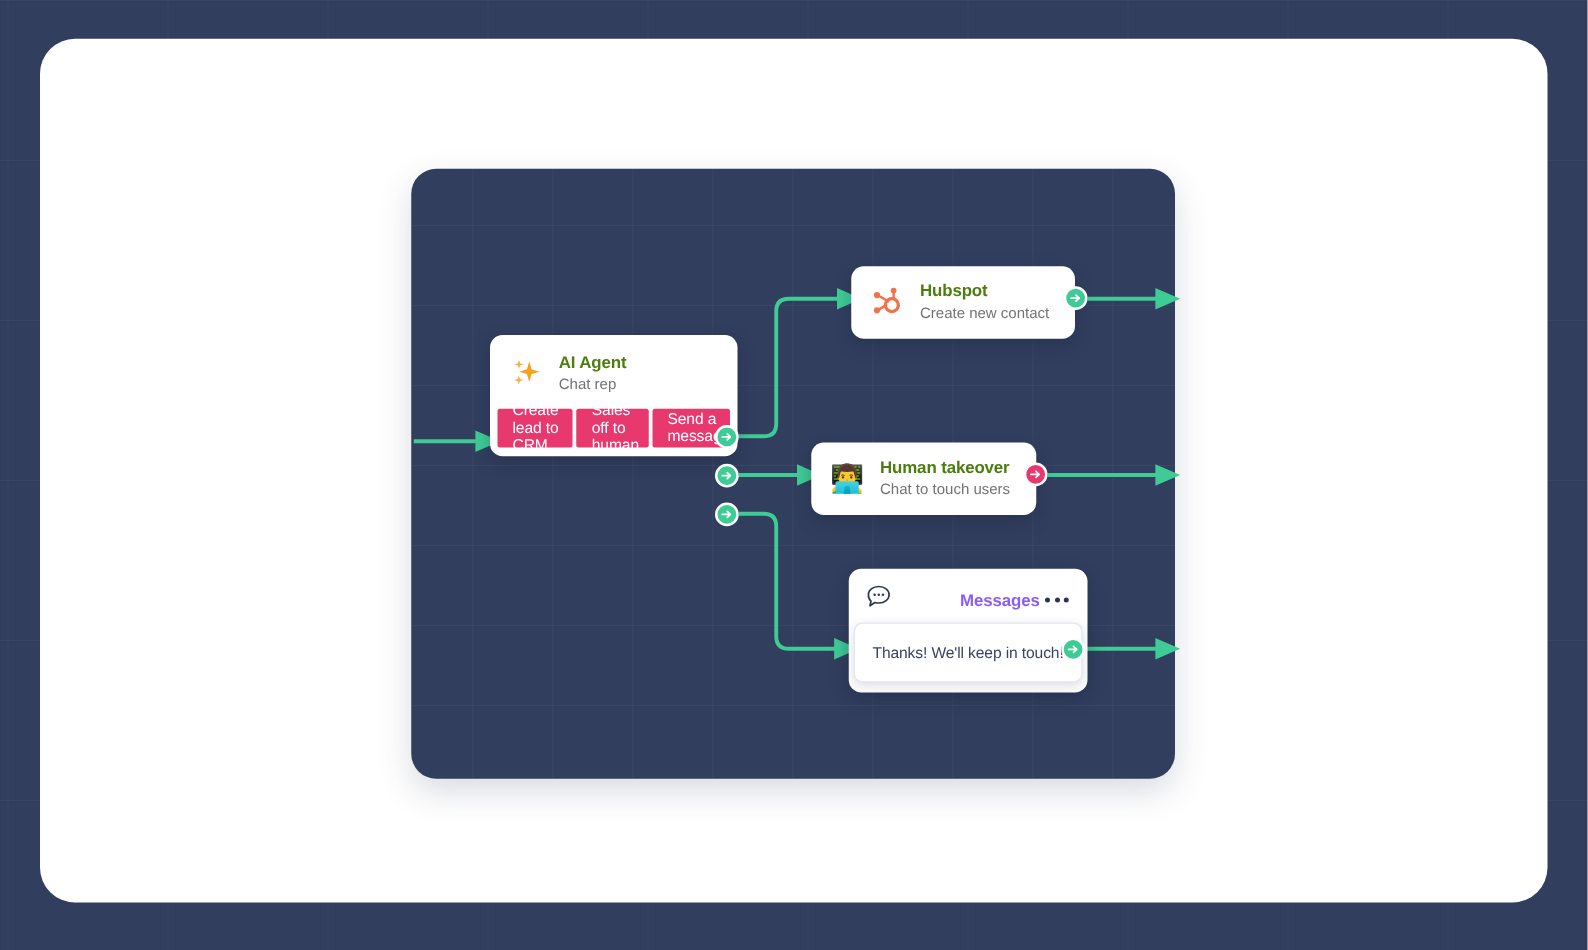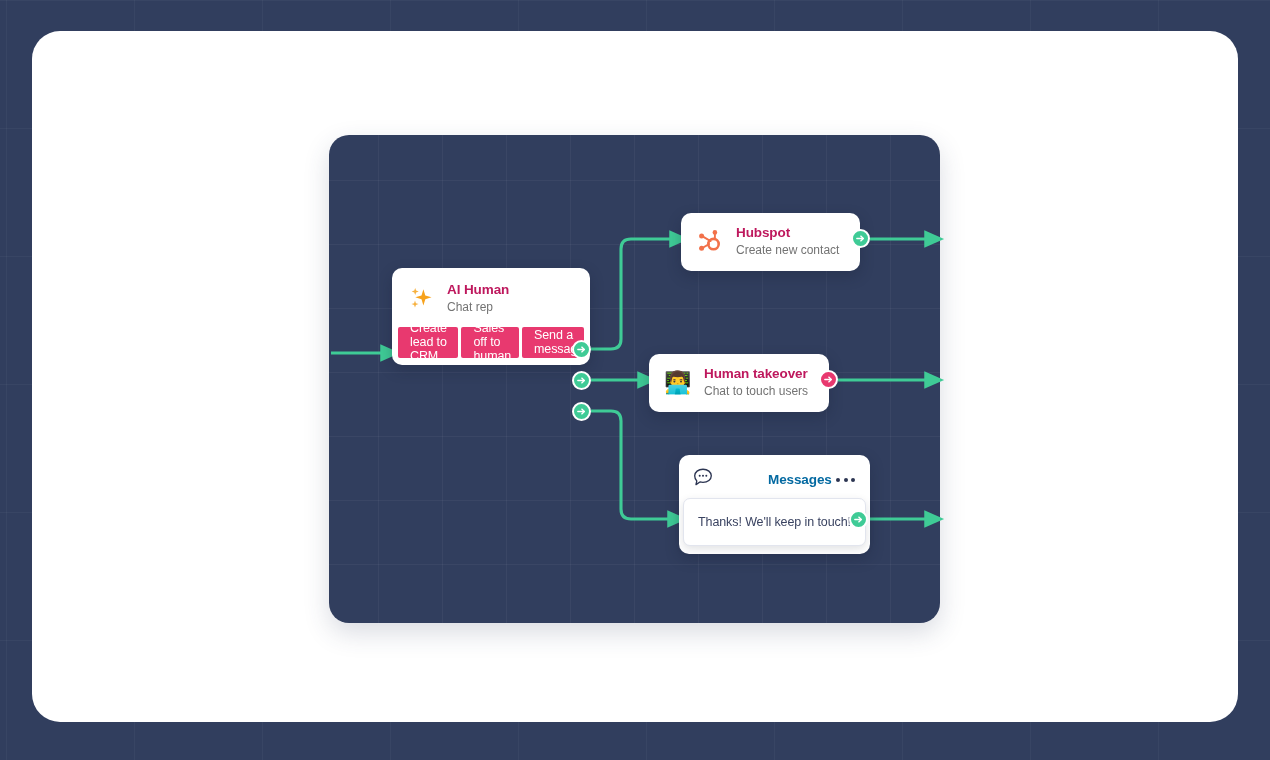--- a/index.html
+++ b/index.html
@@ -62,21 +62,21 @@
     padding:11px 14px;
   }
   .node-icon {
     width:30px; height:30px;
     display:flex; align-items:center; justify-content:center;
     flex:0 0 30px;
     margin-right:11px;
   }
   .node-text { display:flex; flex-direction:column; justify-content:center; min-width:0; }
   .node-title {
-    font-size:13.5px; font-weight:bold; color:#be185d;
+    font-size:13.5px; font-weight:bold; color:#4d7c0f;
     line-height:1.35; letter-spacing:-0.1px;
   }
   .node-sub {
     font-size:12px; color:#737373; line-height:1.45;
   }
 
   
   .ai-node { left:392px; top:268px; width:198px; padding-bottom:7px; }
   .ai-node .node-head { padding:13px 14px 10px 14px; }
   .ai-actions { display:flex; flex-direction:row; gap:3px; padding:0 6px; }
@@ -99,21 +99,21 @@
   .human-node { left:649px; top:354px; width:180px; }
   .emoji { font-size:22px; line-height:1; }
 
   
   .messages-node { left:679px; top:455px; width:191px; height:99px; }
   .messages-head {
     display:flex; align-items:center;
     padding:12px 13px 9px 13px;
   }
   .messages-title {
-    font-size:13.5px; font-weight:bold; color:#0369a1;
+    font-size:13.5px; font-weight:bold; color:#8b5cf6;
     margin-left:10px; letter-spacing:-0.1px;padding-left:44px;
   }
   .dots-menu {
     margin-left:auto;
     display:flex; gap:3.5px; align-items:center;
     padding:4px 2px;
   }
   .dots-menu i {
     width:4px; height:4px; border-radius:50%;
     background:#2c3552; display:block;
@@ -181,21 +181,21 @@
 <div class="node ai-node">
   <div class="node-head">
     <div class="node-icon">
       <svg width="28" height="28" viewBox="0 0 28 28" xmlns="http://www.w3.org/2000/svg">
         <path d="M16.4,4.2 L18.3,10.4 L24.5,12.3 L18.3,14.2 L16.4,20.4 L14.5,14.2 L8.3,12.3 L14.5,10.4 Z" fill="#f7a21c"></path>
         <path d="M8.2,3.0 L9.1,5.6 L11.7,6.5 L9.1,7.4 L8.2,10.0 L7.3,7.4 L4.7,6.5 L7.3,5.6 Z" fill="#f7b13f"></path>
         <path d="M8.0,15.6 L8.9,18.2 L11.5,19.1 L8.9,20.0 L8.0,22.6 L7.1,20.0 L4.5,19.1 L7.1,18.2 Z" fill="#f7b13f"></path>
       </svg>
     </div>
     <div class="node-text">
-      <div class="node-title">AI Human</div>
+      <div class="node-title">AI Agent</div>
       <div class="node-sub">Chat rep</div>
     </div>
   </div>
   <div class="ai-actions">
     <div class="action-row">
       <span>Create lead to CRM</span>
     </div>
     <div class="action-row">
       <span>Sales off to human</span>
     </div>

